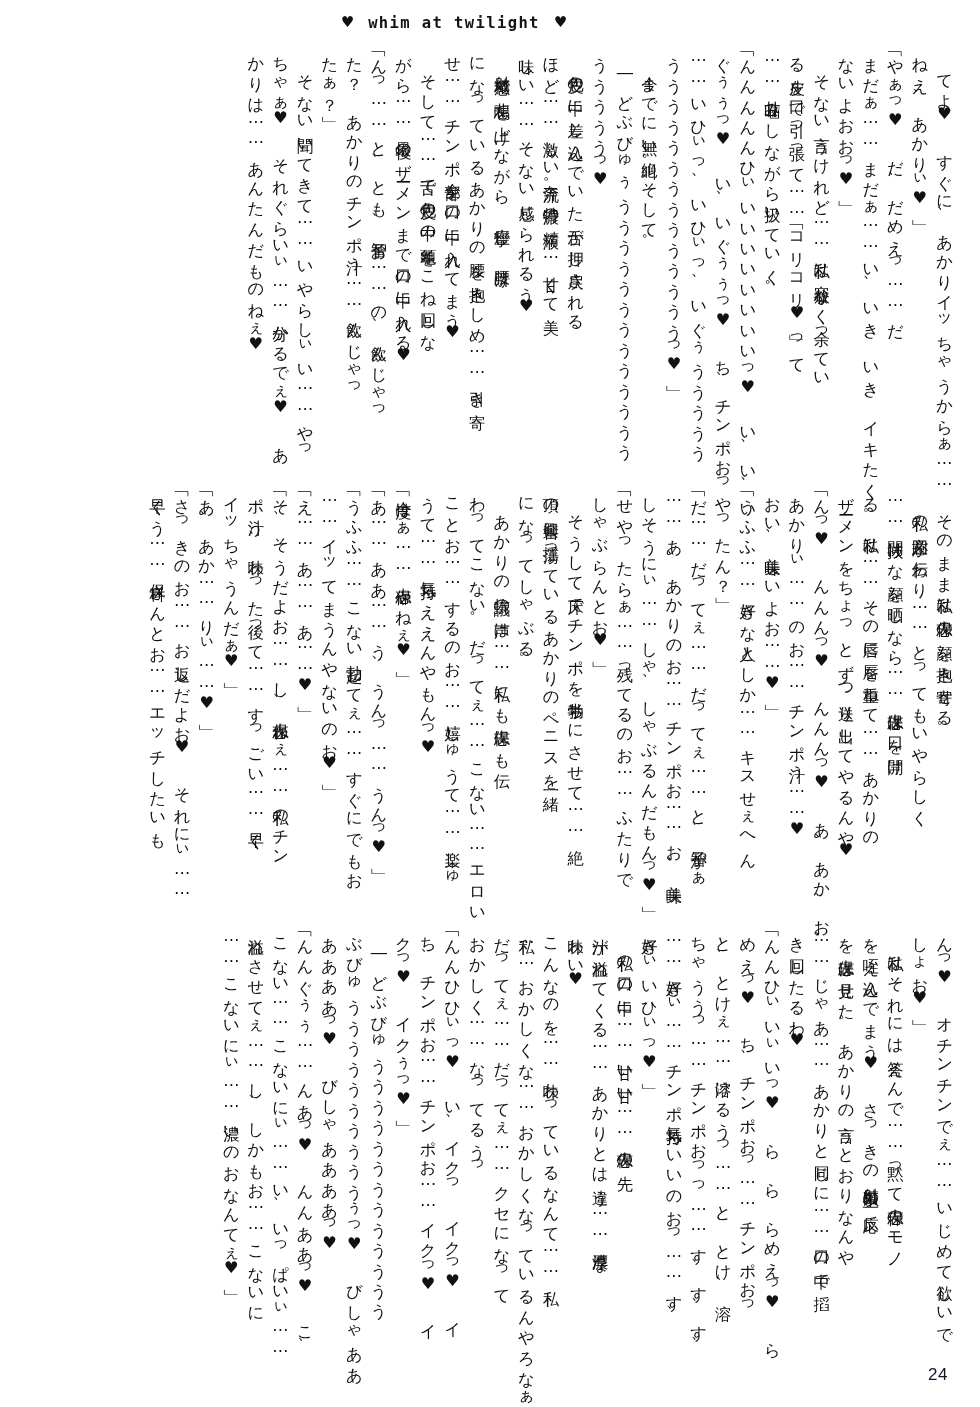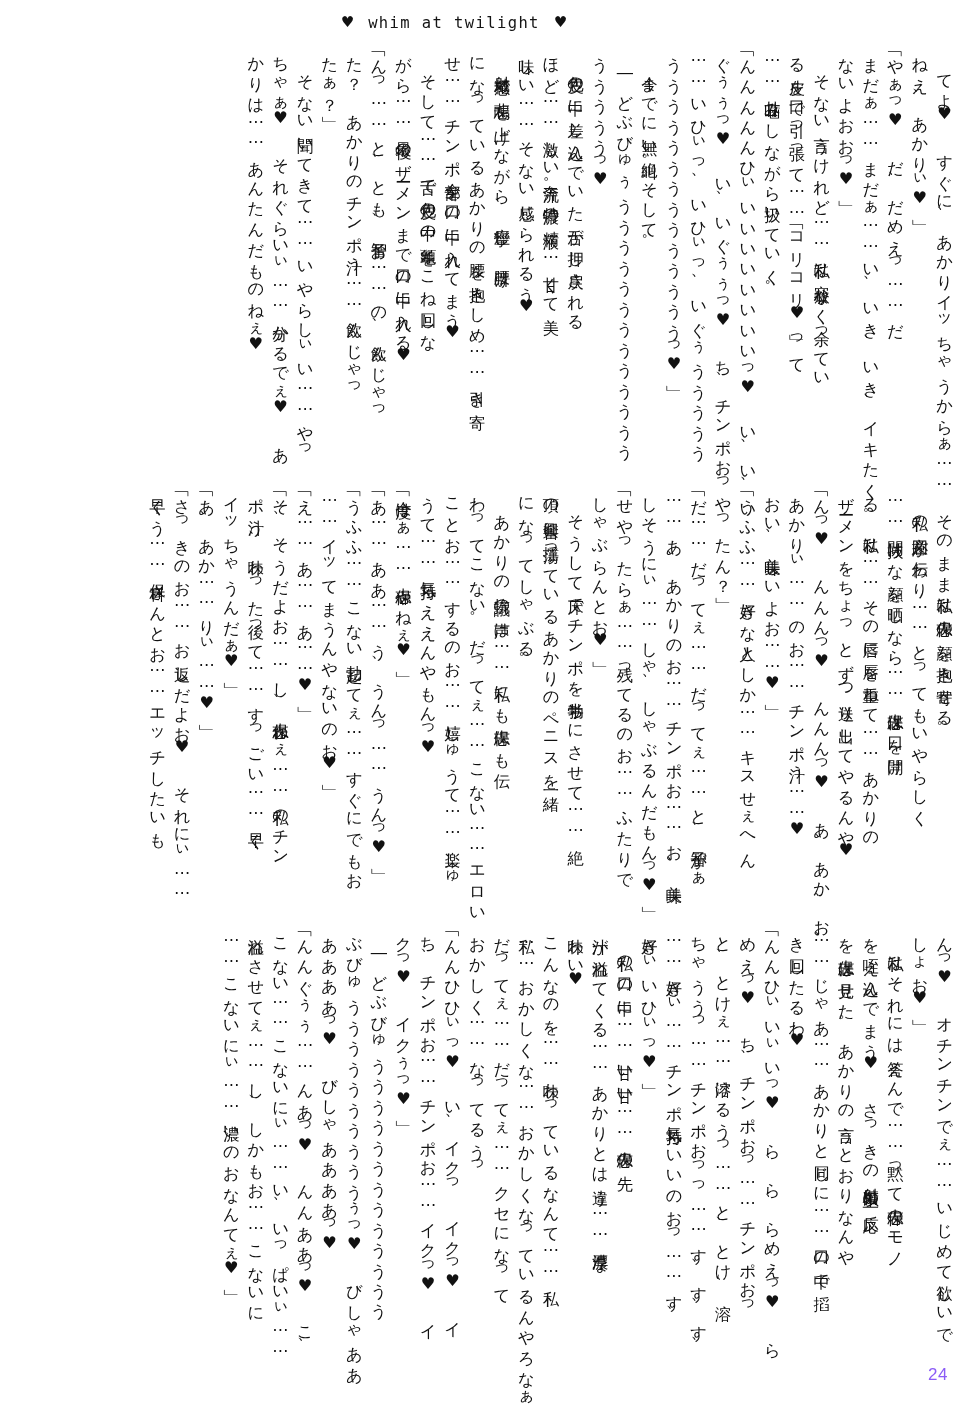--- a/index.html
+++ b/index.html
@@ -33,21 +33,21 @@
   .header-heart {
     font-size: 15px;
     line-height: 1;
     color: #111;
     transform: translateY(-1px);
   }
   .header-title {
     font-family: "DejaVu Sans Mono", "Liberation Mono", monospace;
     font-size: 15.5px;
     letter-spacing: 1.4px;
-    font-weight: 400;
+    font-weight: 700;
     color: #141414;
     white-space: nowrap;
   }
 
   
   .body-area {
     position: absolute;
     top: 46px;
     left: 0;
     width: 980px;
@@ -84,21 +84,21 @@
   }
   .tcol.indent { padding-top: 17px; }
 
   
   .page-number {
     position: absolute;
     right: 32px;
     bottom: 22px;
     font-family: "Liberation Sans", sans-serif;
     font-size: 17px;
-    color: #8b5cf6;
+    color: #0f172a;
     letter-spacing: 0.5px;
   }
 </style>
 </head>
 <body>
 
 <div class="page-header">
   <span class="header-heart">♥</span>
   <span class="header-title">whim at twilight</span>
   <span class="header-heart">♥</span>

